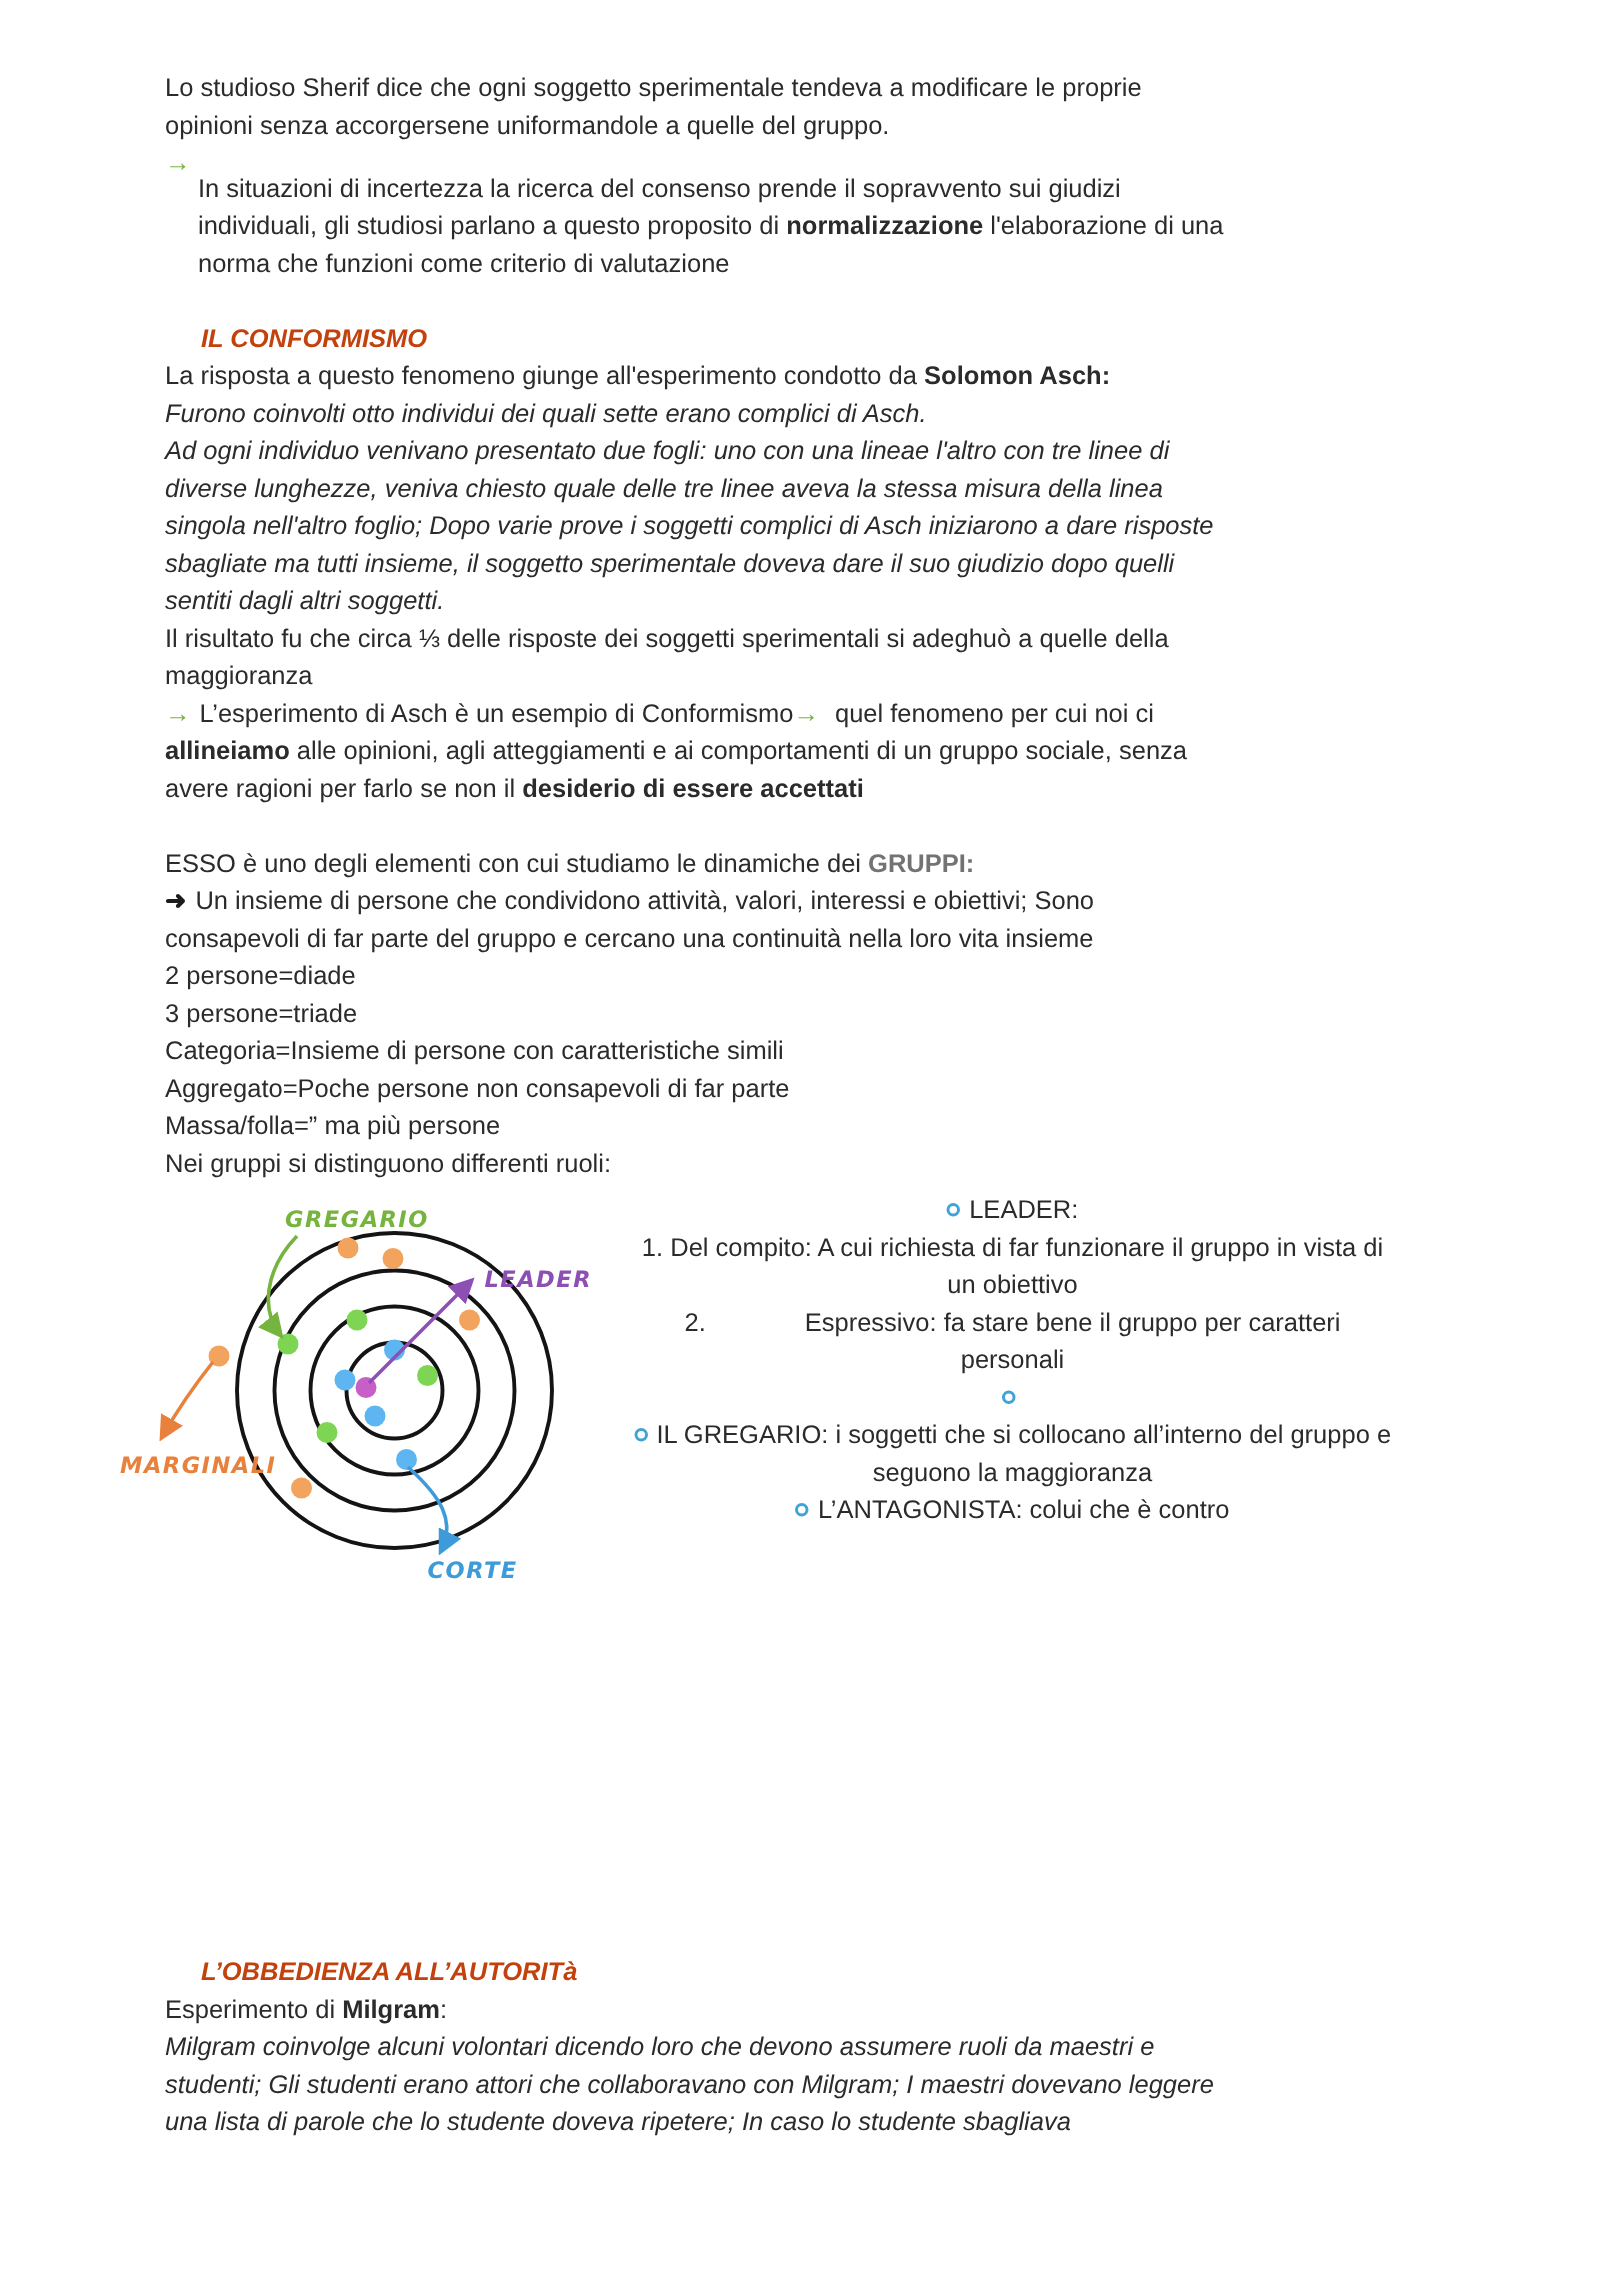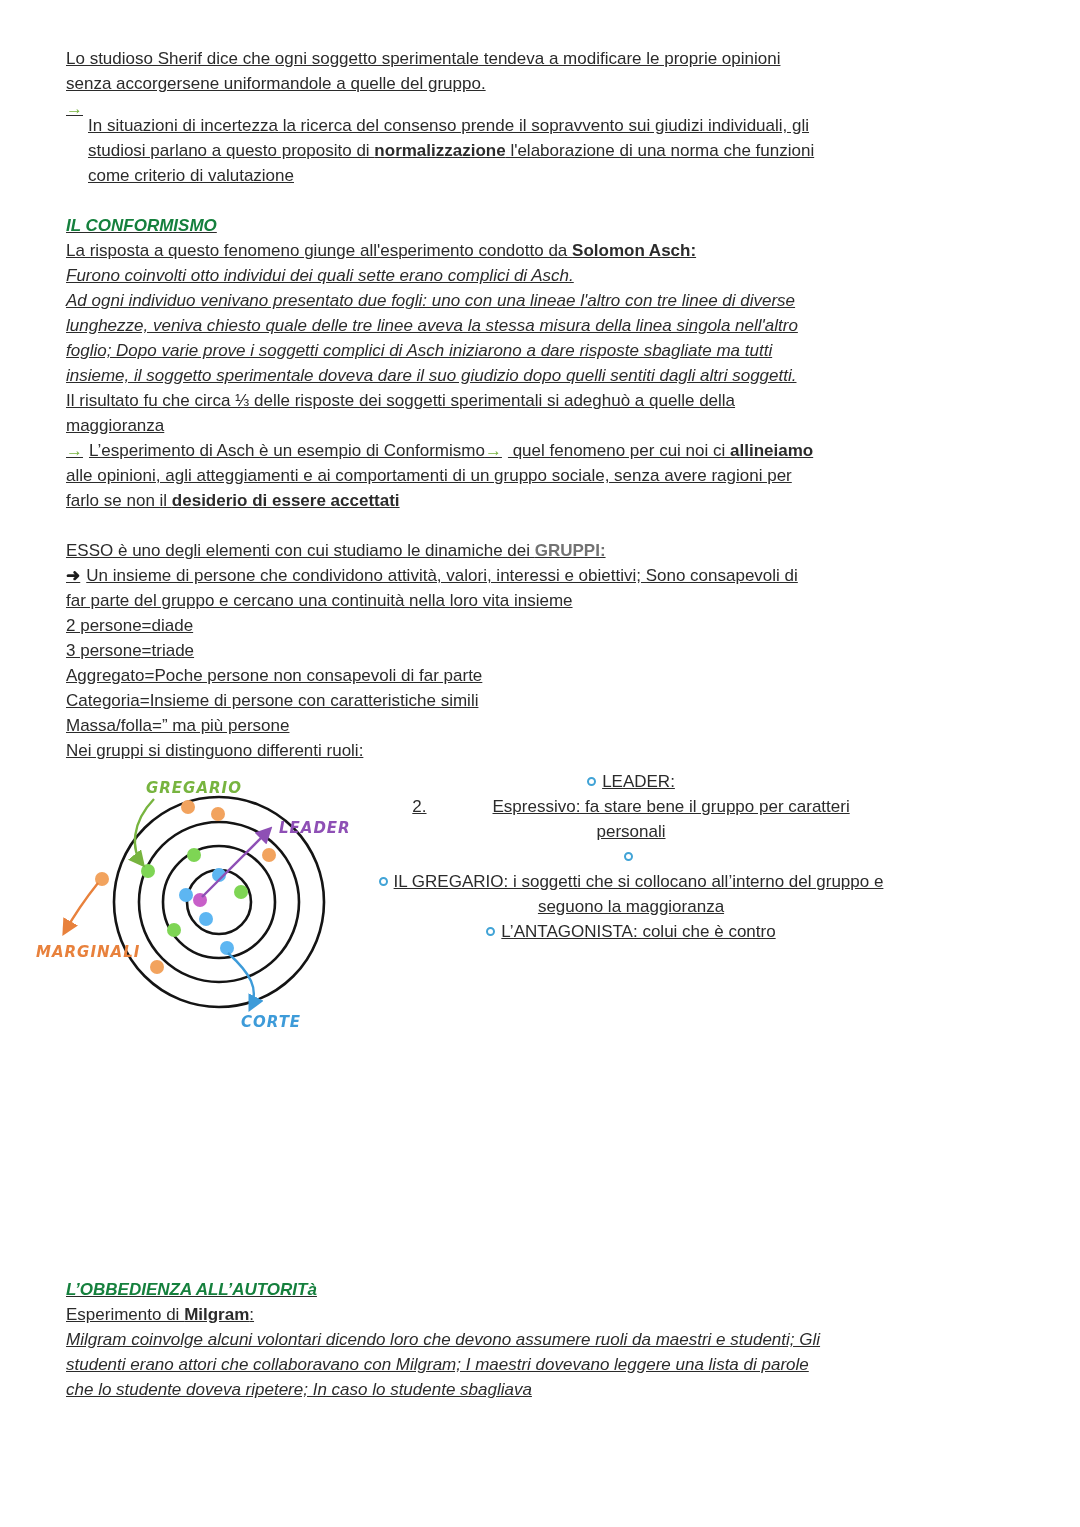--- a/index.html
+++ b/index.html
@@ -1,27 +1,27 @@
 <!DOCTYPE html>
 <html><head>
 <meta charset="utf-8">
 <style>
   html, body { margin:0; padding:0; background:#ffffff; }
   .page {
     width:952px; height:1527px; box-sizing:border-box;
     background:#ffffff; overflow:hidden; position:relative;
-    padding:46px 130px 0 66px;
+    padding:46px 130px 0 110px;
     font-family:"Liberation Sans", sans-serif;
-    font-size:17px; line-height:25px; color:#2b2b2b;text-decoration:underline;
+    font-size:17px; line-height:25px; color:#2b2b2b;
   }
   .p { margin:0; }
   .it { font-style:italic; }
   b { font-weight:700; }
   .blank { height:25px; }
-  .h-green { color:#15803d; font-weight:700; font-style:italic; }
+  .h-green { color:#c2410c; font-weight:700; font-style:italic;margin-left:24px; }
   .green { color:#737373; font-weight:700; }
   .arrow-inline { color:#77b43f; font-weight:700; margin-right:6px; }
   .arrow-black { color:#1c1c1c; font-weight:700; margin-right:6px; }
   .hang { display:flex; }
   .hang .arrow-col { flex:0 0 22px; color:#77b43f; font-weight:700; }
   .hang .arrow-text { flex:1;margin-top:17px; }
 
   .section-roles { display:flex; margin-left:-30px; width:850px; margin-top:4px; }
   .diagram-wrap { flex:0 0 340px; width:340px; }
   .roles { flex:1; text-align:center; padding-top:2px; }
@@ -68,22 +68,22 @@
   <div class="p"><span class="arrow-inline">→</span><span>L’esperimento di Asch è un esempio di Conformismo</span><span class="arrow-inline">→</span><span> quel fenomeno per cui noi ci </span><b>allineiamo</b><span> alle opinioni, agli atteggiamenti e ai comportamenti di un gruppo sociale, senza avere ragioni per farlo se non il </span><b>desiderio di essere accettati</b></div>
 
   <div class="blank"></div>
 
   <div class="p"><span>ESSO è uno degli elementi con cui studiamo le dinamiche dei </span><span class="green">GRUPPI:</span></div>
 
   <div class="p"><span class="arrow-black">➜</span><span>Un insieme di persone che condividono attività, valori, interessi e obiettivi; Sono consapevoli di far parte del gruppo e cercano una continuità nella loro vita insieme</span></div>
 
   <div class="p">2 persone=diade</div>
   <div class="p">3 persone=triade</div>
+  <div class="p">Categoria=Insieme di persone con caratteristiche simili</div>
   <div class="p">Aggregato=Poche persone non consapevoli di far parte</div>
-  <div class="p">Categoria=Insieme di persone con caratteristiche simili</div>
   <div class="p">Massa/folla=” ma più persone</div>
   <div class="p">Nei gruppi si distinguono differenti ruoli:</div>
 
   <div class="section-roles">
 
     <div class="diagram-wrap">
       <svg width="340" height="295" viewBox="0 0 340 295">
         <defs>
           <marker id="ah-green" viewBox="0 0 10 10" refX="8" refY="5" markerWidth="7" markerHeight="7" orient="auto">
               <path d="M0,0 L10,5 L0,10 z" fill="#77b43f"></path>
@@ -134,20 +134,21 @@
 
         <text class="hand" x="110" y="26" fill="#77b43f">GREGARIO</text>
         <text class="hand" x="243" y="66" fill="#8e4fb5">LEADER</text>
         <text class="hand" x="0" y="190" fill="#e8813c">MARGINALI</text>
         <text class="hand" x="205" y="260" fill="#3d9bd9">CORTE</text>
       </svg>
     </div>
 
     <div class="roles">
       <div class="role"><span class="bullet"></span><span>LEADER:</span></div>
+      <div class="role-sub"><span>1.</span> <span>Del compito: A cui richiesta di far funzionare il gruppo in vista di un obiettivo</span></div>
       <div class="role-sub"><span class="n2">2.</span><span>Espressivo: fa stare bene il gruppo per caratteri personali</span></div>
       <div class="role"><span class="bullet"></span></div>
       <div class="role"><span class="bullet"></span><span>IL GREGARIO: i soggetti che si collocano all’interno del gruppo e seguono la maggioranza</span></div>
       <div class="role"><span class="bullet"></span><span>L’ANTAGONISTA: colui che è contro</span></div>
     </div>
   </div>
 
   <div class="obbedienza">
     <div class="p h-green">L’OBBEDIENZA ALL’AUTORITà</div>
     <div class="p"><span>Esperimento di </span><b>Milgram</b><span>:</span></div>

